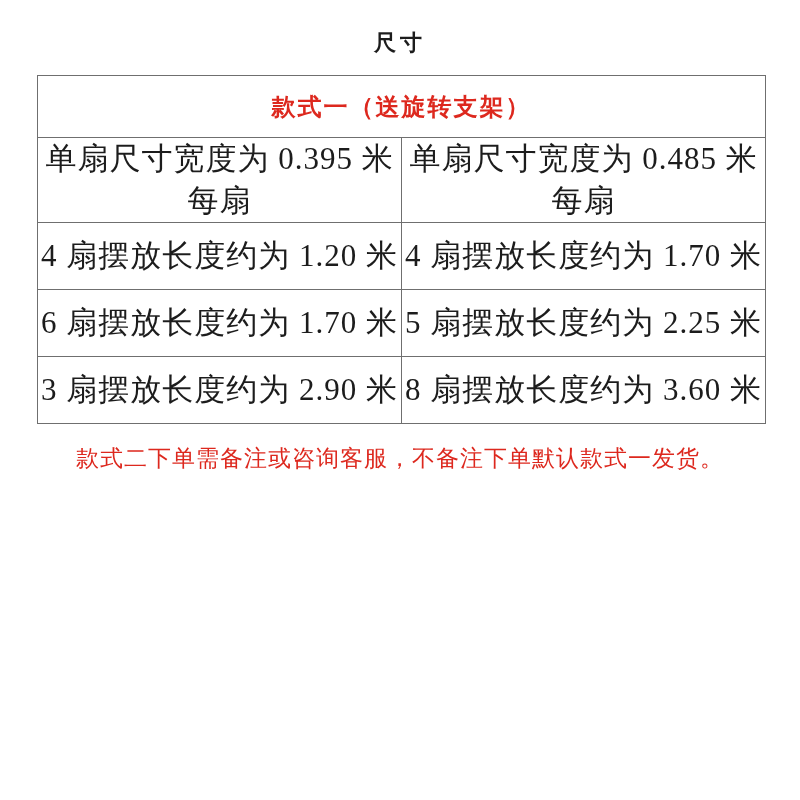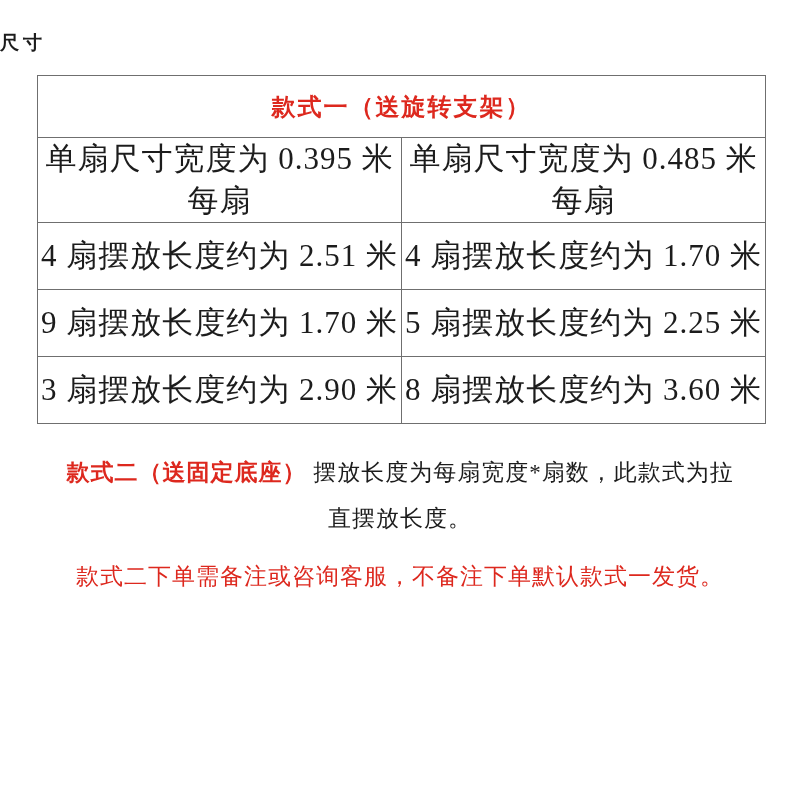--- a/index.html
+++ b/index.html
@@ -13,21 +13,22 @@
     background:#ffffff;
     font-family:"Liberation Serif","DejaVu Serif",serif;
     color:var(--ink);
   }
   .page{
     width:800px;height:800px;
     padding-top:28px;
     overflow:hidden;
   }
   .page-title{
-    font-size:19px;
+    text-align:center;
+    font-size:22px;
     font-weight:bold;
     letter-spacing:4px;
     color:var(--ink);
     height:30px;
     line-height:30px;
   }
   table.size-table{
     border-collapse:collapse;
     table-layout:fixed;
     width:729px;
@@ -89,37 +90,30 @@
       <tr>
         <th colspan="2">款式一（送旋转支架）</th>
       </tr>
     </thead>
     <tbody>
       <tr>
         <td>单扇尺寸宽度为 0.395 米每扇</td>
         <td>单扇尺寸宽度为 0.485 米每扇</td>
       </tr>
       <tr>
-        <td>4 扇摆放长度约为 2.51 米</td>
+        <td>4 扇摆放长度约为 1.20 米</td>
         <td>4 扇摆放长度约为 1.70 米</td>
       </tr>
       <tr>
-        <td>9 扇摆放长度约为 1.70 米</td>
+        <td>6 扇摆放长度约为 1.70 米</td>
         <td>5 扇摆放长度约为 2.25 米</td>
       </tr>
       <tr>
         <td>3 扇摆放长度约为 2.90 米</td>
         <td>8 扇摆放长度约为 3.60 米</td>
       </tr>
     </tbody>
   </table>
 
-  <div class="note">
-    <div>
-      <span class="note-red">款式二（送固定底座）</span>
-      <span class="note-black">摆放长度为每扇宽度*扇数，此款式为拉</span>
-    </div>
-    <div class="note-black">直摆放长度。</div>
-  </div>
 
   <div class="footer-warning">款式二下单需备注或咨询客服，不备注下单默认款式一发货。</div>
 
 </div>
 
 </body></html>

